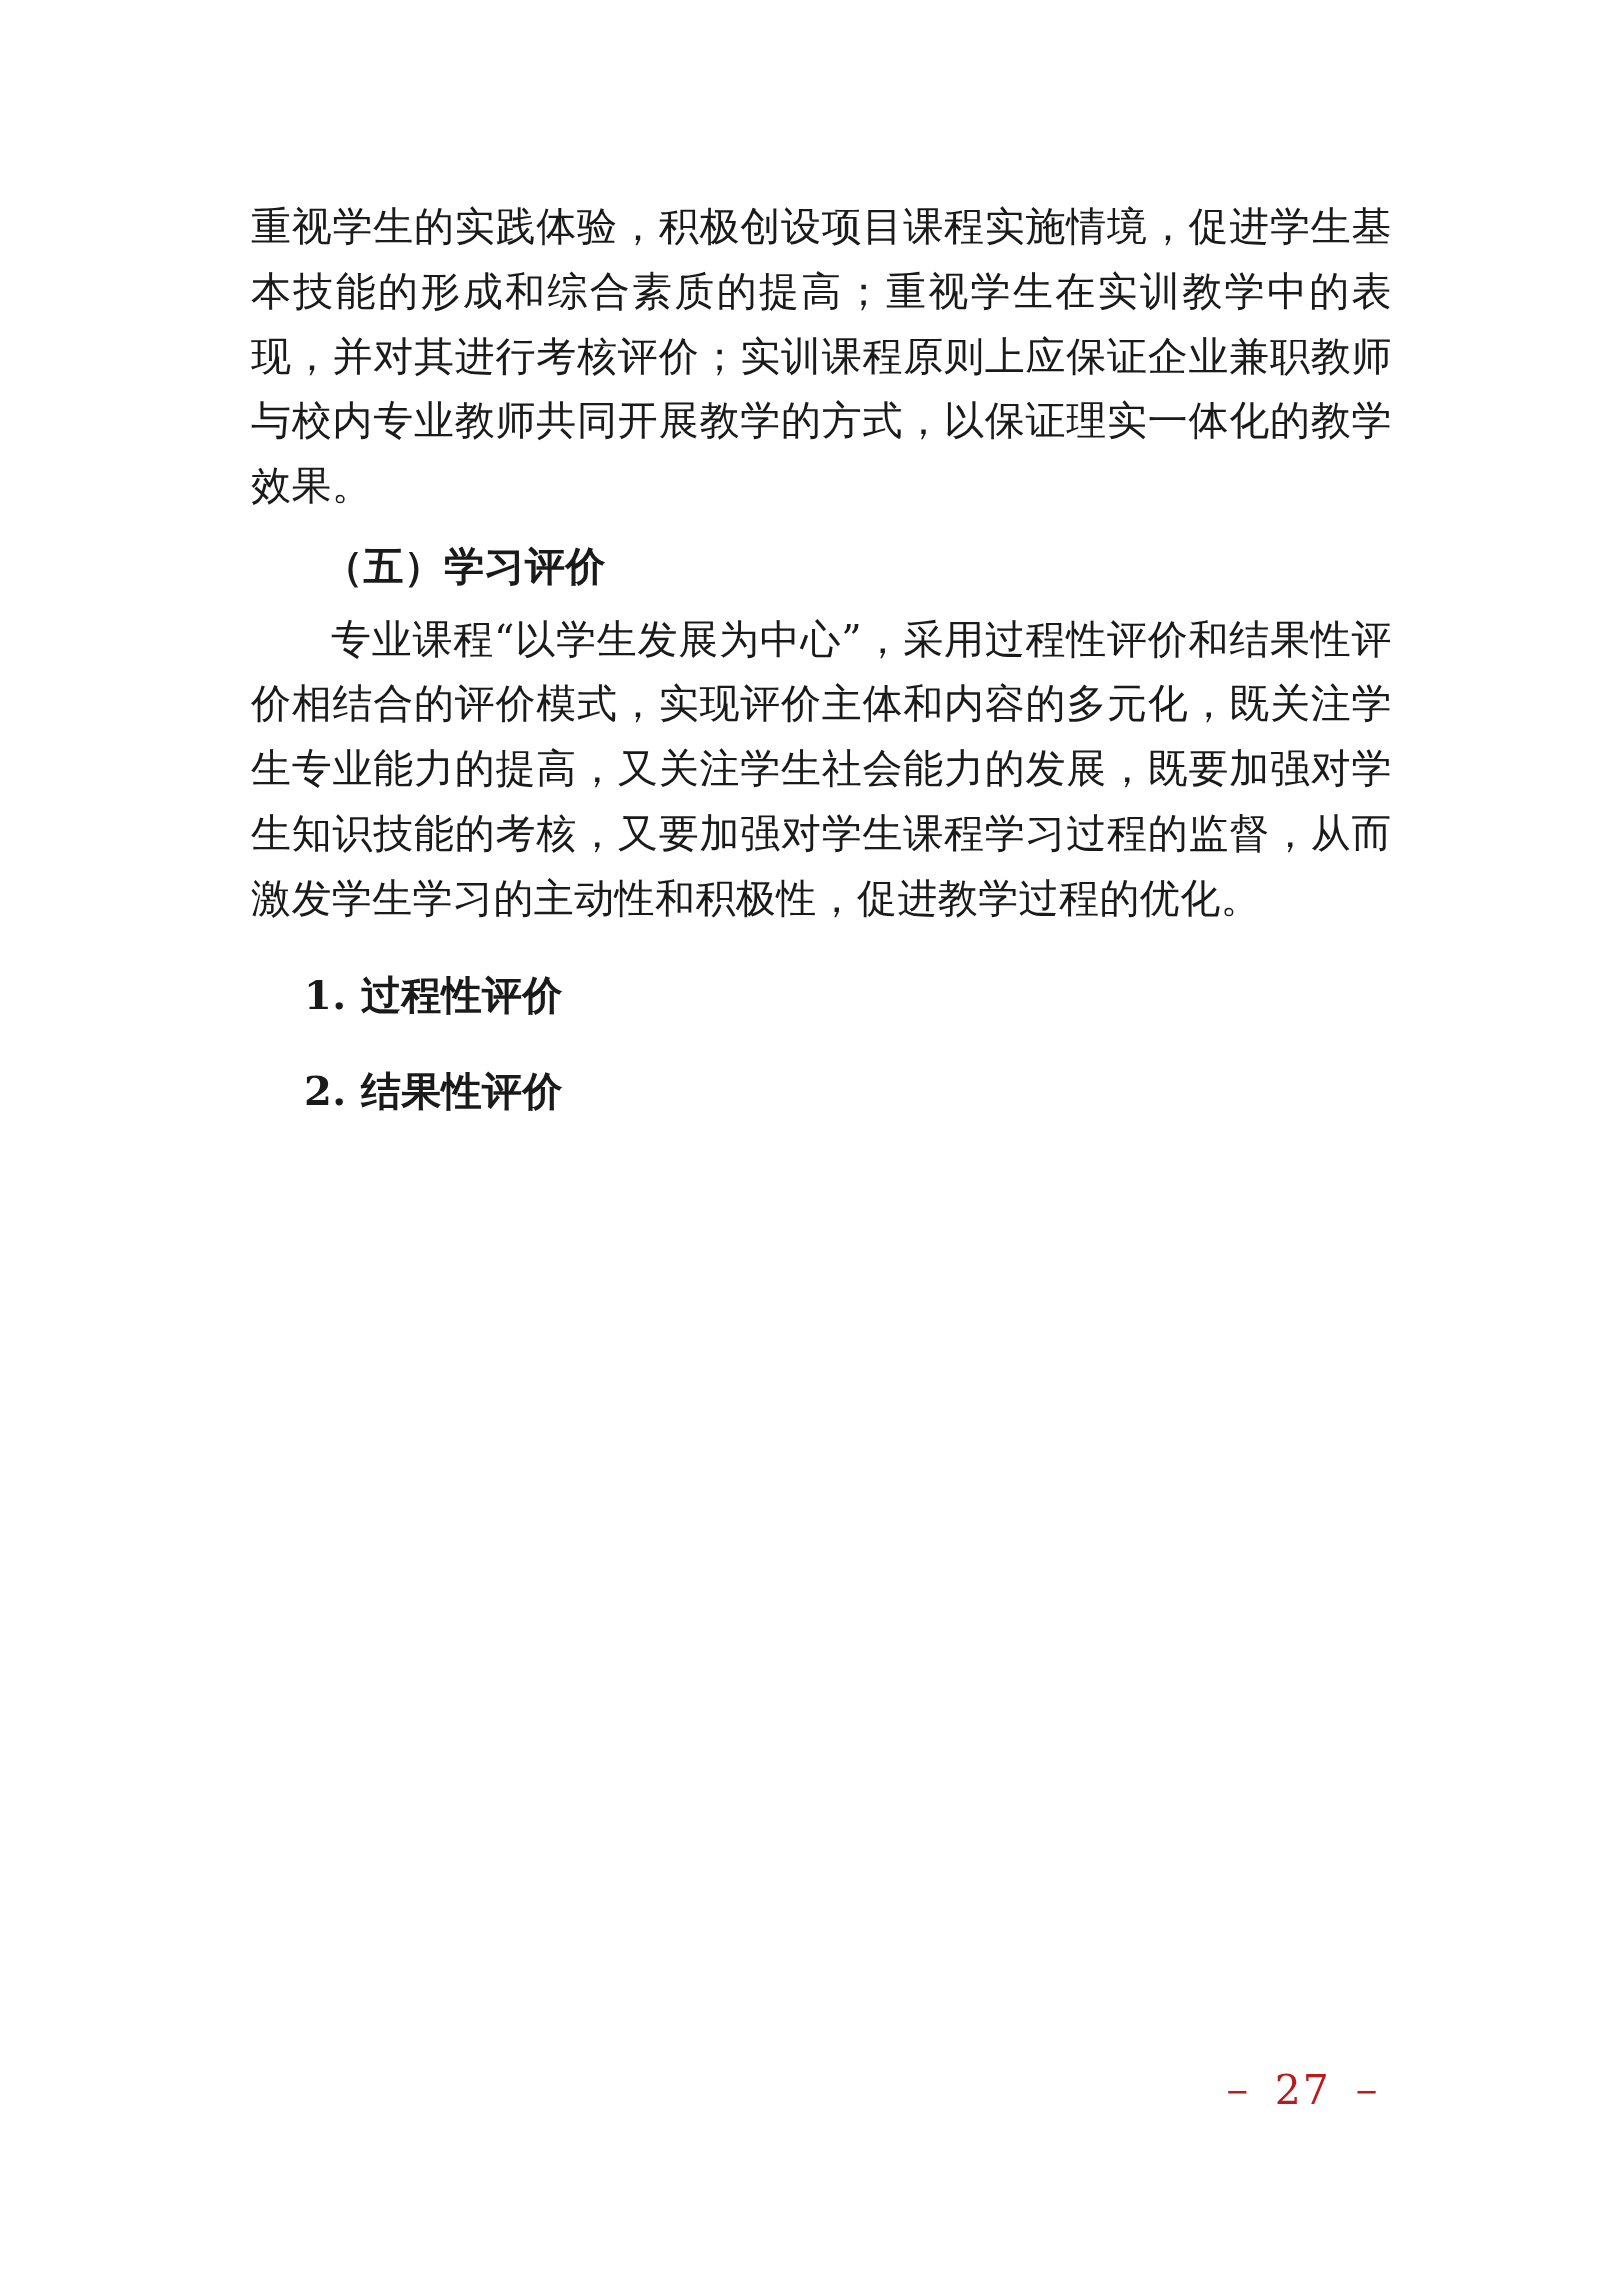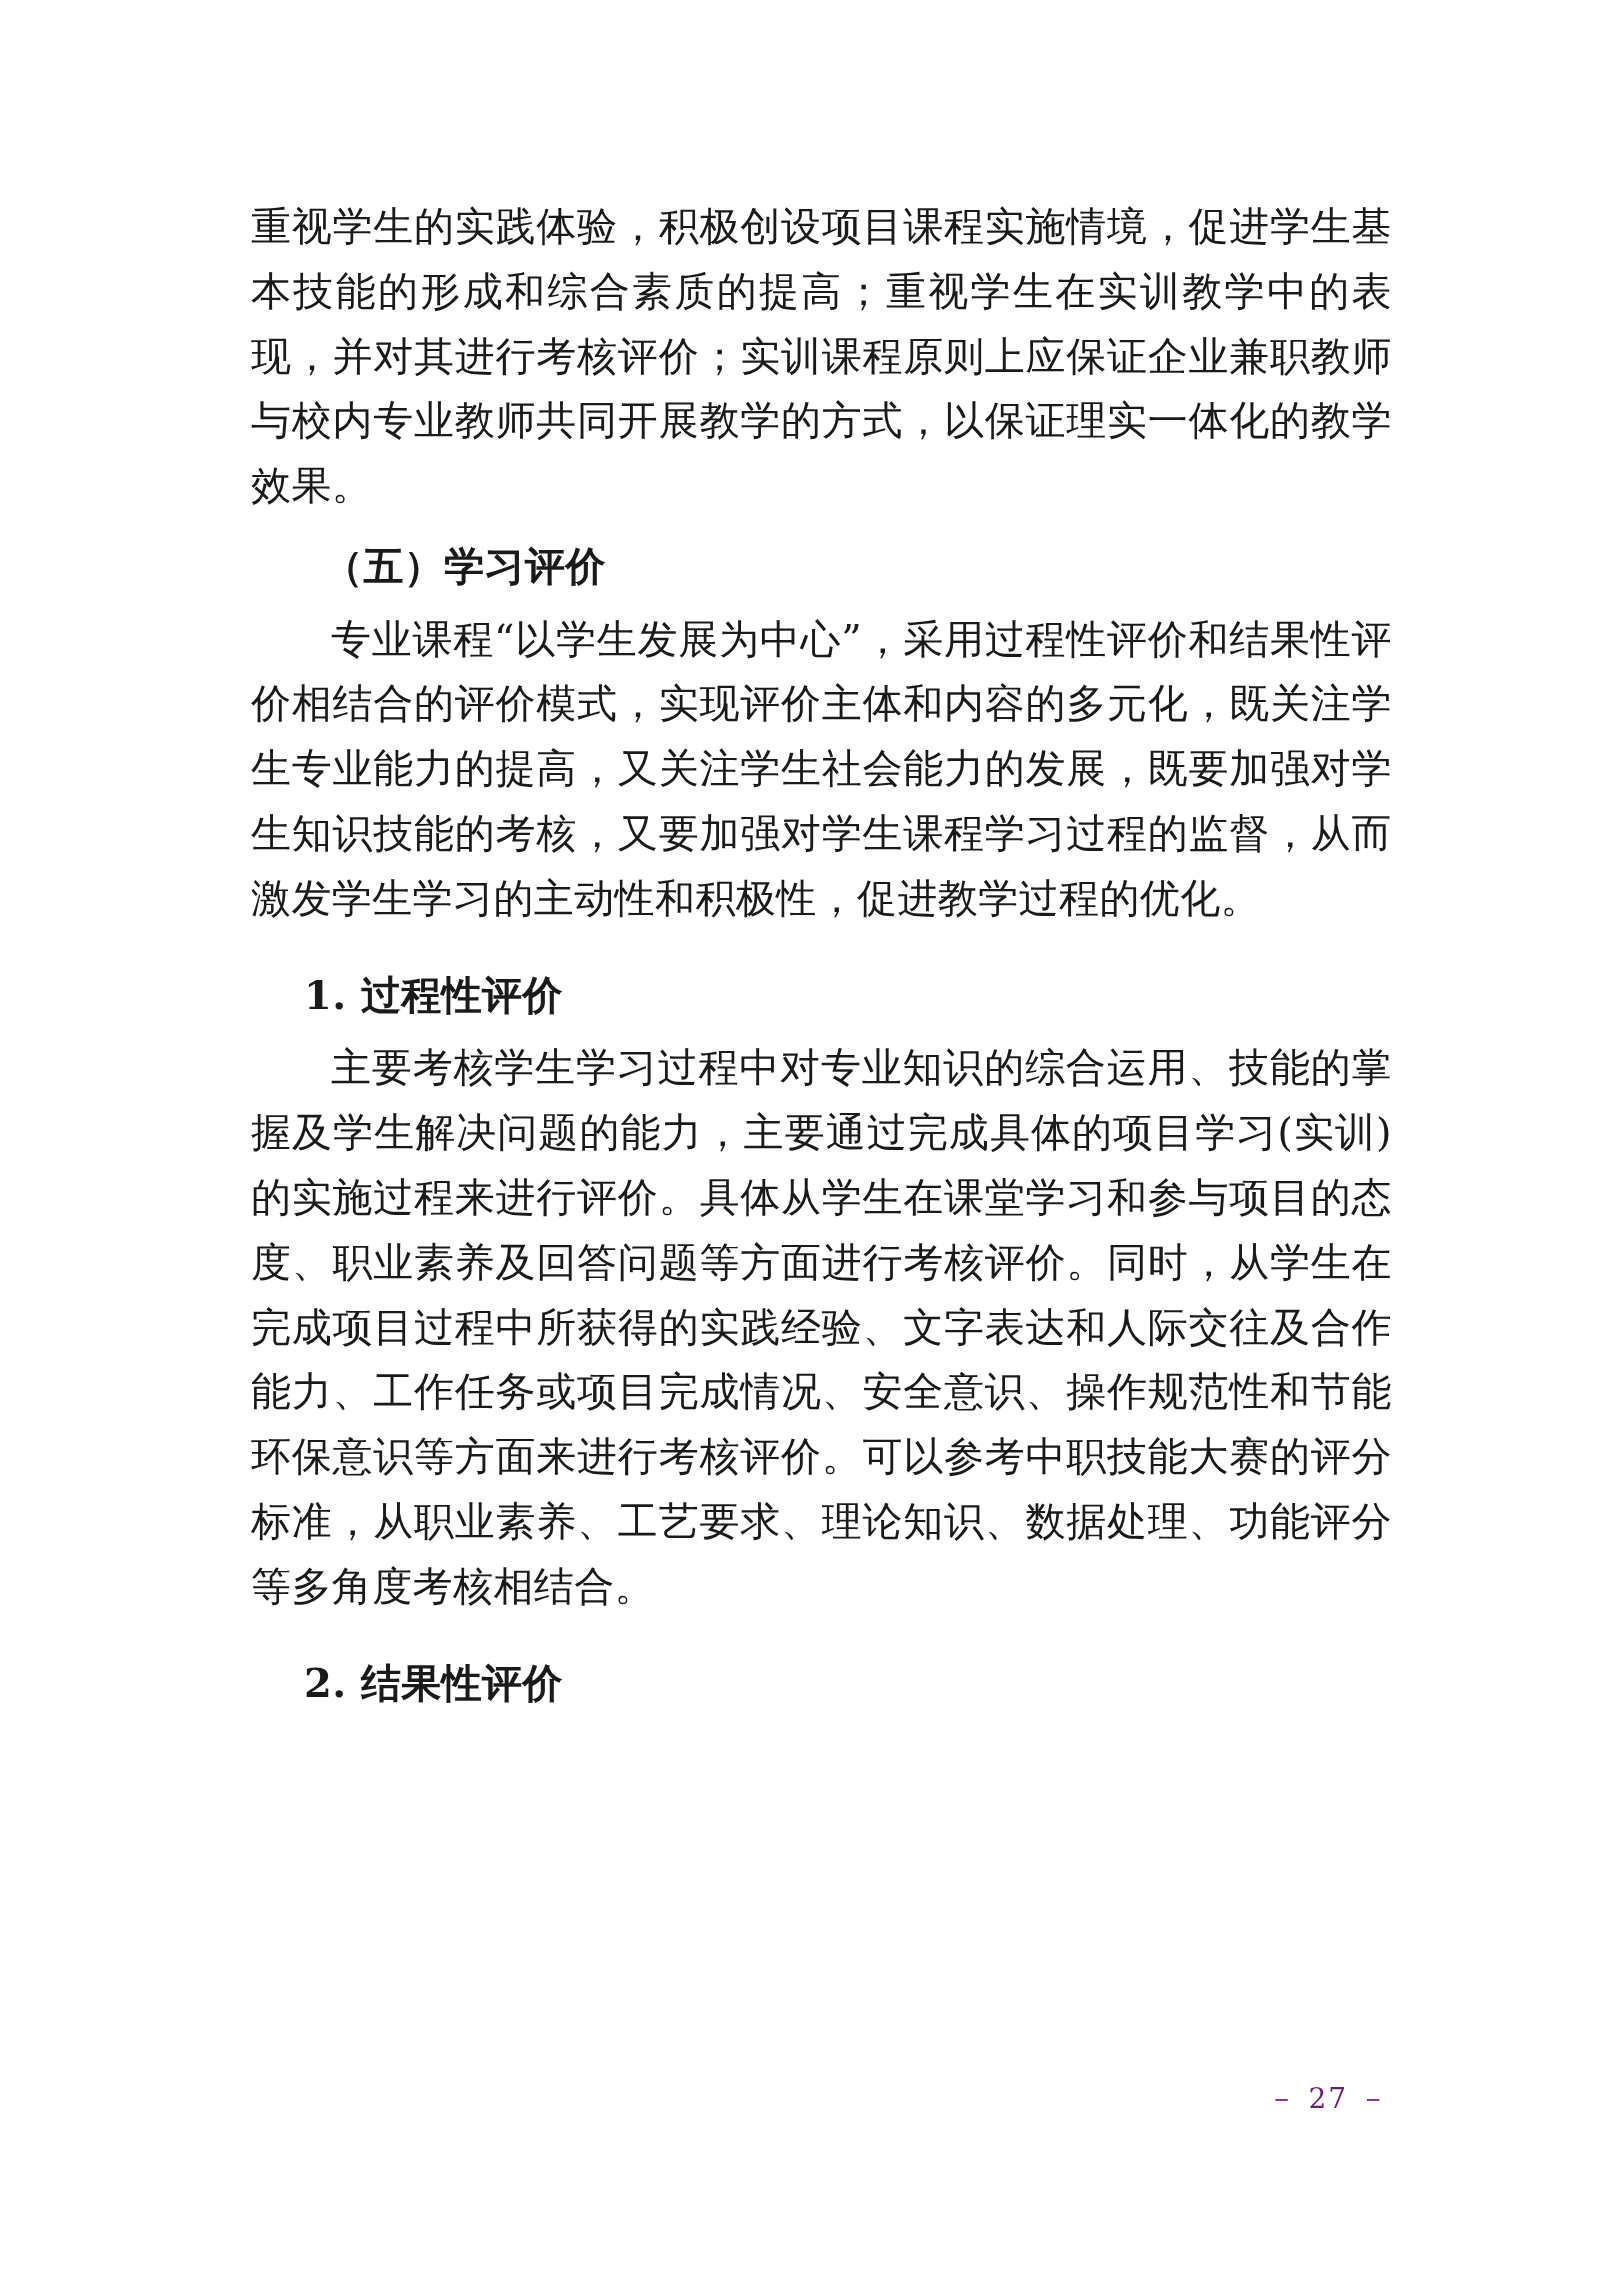--- a/index.html
+++ b/index.html
@@ -52,43 +52,42 @@
     text-indent: 61px;
     margin-top: 32px;
   }
   .spacer-sm {
     height: 7.8px;
   }
   .footer {
     position: absolute;
     right: 231px;
     bottom: 174px;
-    font-size: 28px;
+    font-size: 41px;
     letter-spacing: 2px;
     font-family: "DejaVu Serif", "Liberation Serif", serif;
-    color: #701a75;
+    color: #b91c1c;
   }
 </style>
 </head>
 <body>
 
 <div class="page">
   <div class="doc-body">
 
     <p class="para">重视学生的实践体验，积极创设项目课程实施情境，促进学生基本技能的形成和综合素质的提高；重视学生在实训教学中的表现，并对其进行考核评价；实训课程原则上应保证企业兼职教师与校内专业教师共同开展教学的方式，以保证理实一体化的教学效果。</p>
 
     <div class="spacer-sm"></div>
 
     <p class="heading">（五）学习评价</p>
 
     <p class="para indent">专业课程“以学生发展为中心”，采用过程性评价和结果性评价相结合的评价模式，实现评价主体和内容的多元化，既关注学生专业能力的提高，又关注学生社会能力的发展，既要加强对学生知识技能的考核，又要加强对学生课程学习过程的监督，从而激发学生学习的主动性和积极性，促进教学过程的优化。</p>
 
     <p class="heading small-indent">1. 过程性评价</p>
 
-    <p class="para indent">主要考核学生学习过程中对专业知识的综合运用、技能的掌握及学生解决问题的能力，主要通过完成具体的项目学习(实训)的实施过程来进行评价。具体从学生在课堂学习和参与项目的态度、职业素养及回答问题等方面进行考核评价。同时，从学生在完成项目过程中所获得的实践经验、文字表达和人际交往及合作能力、工作任务或项目完成情况、安全意识、操作规范性和节能环保意识等方面来进行考核评价。可以参考中职技能大赛的评分标准，从职业素养、工艺要求、理论知识、数据处理、功能评分等多角度考核相结合。</p>
 
     <p class="heading small-indent">2. 结果性评价</p>
 
 
   </div>
 
   <div class="footer">－ 27 －</div>
 </div>
 
 

